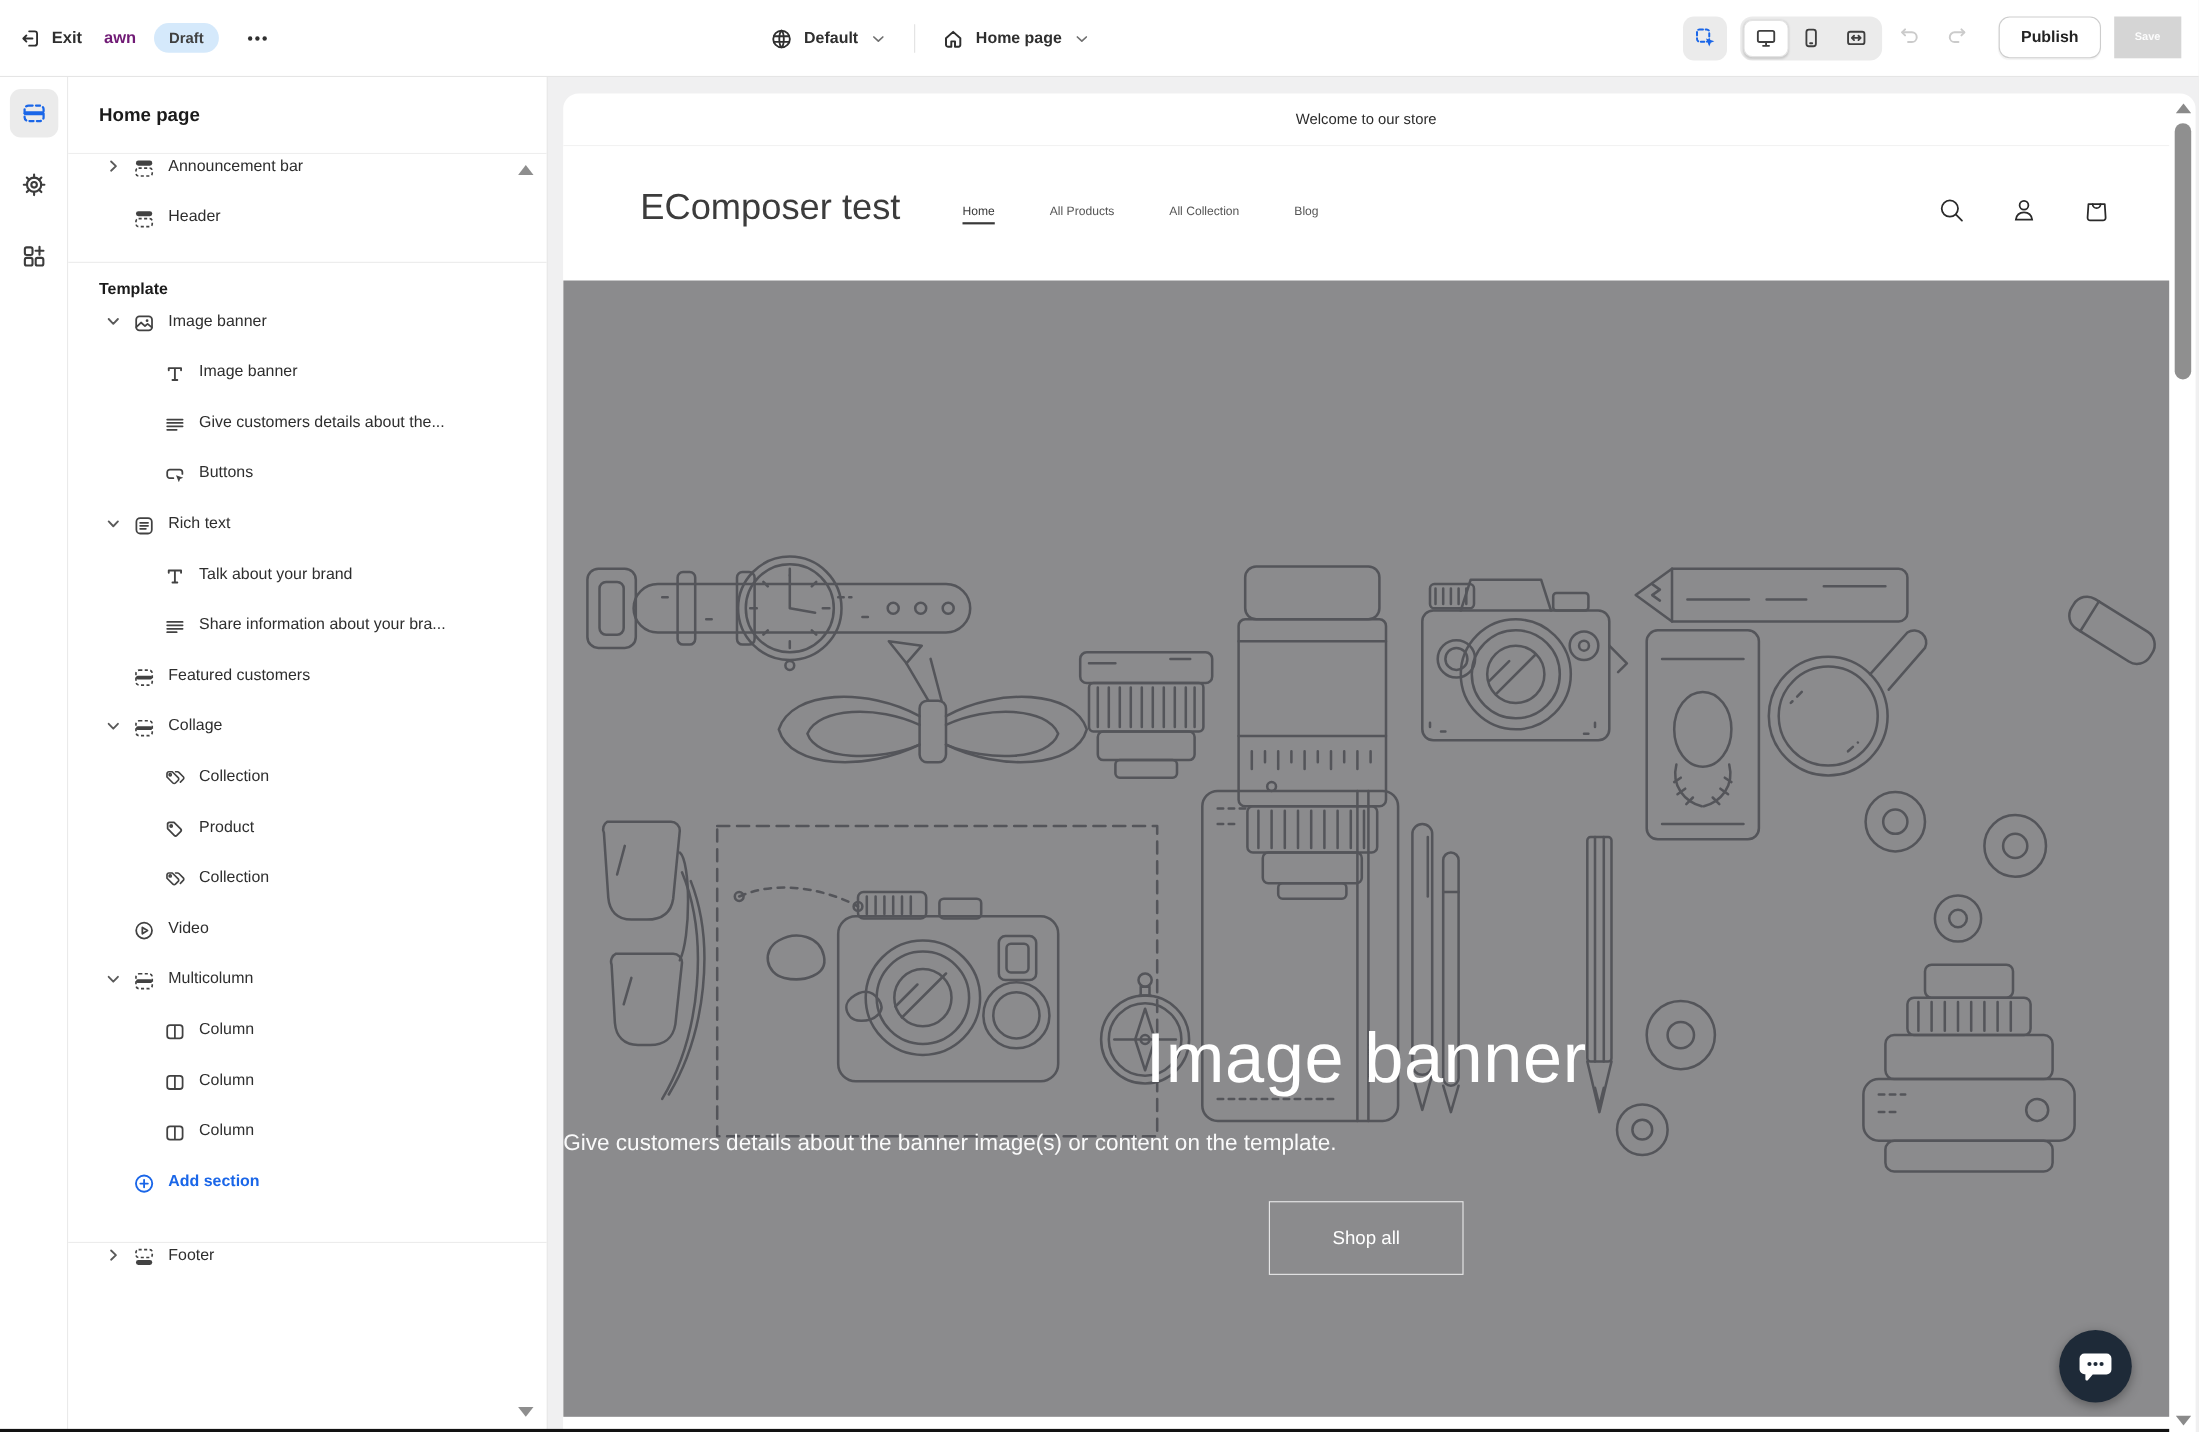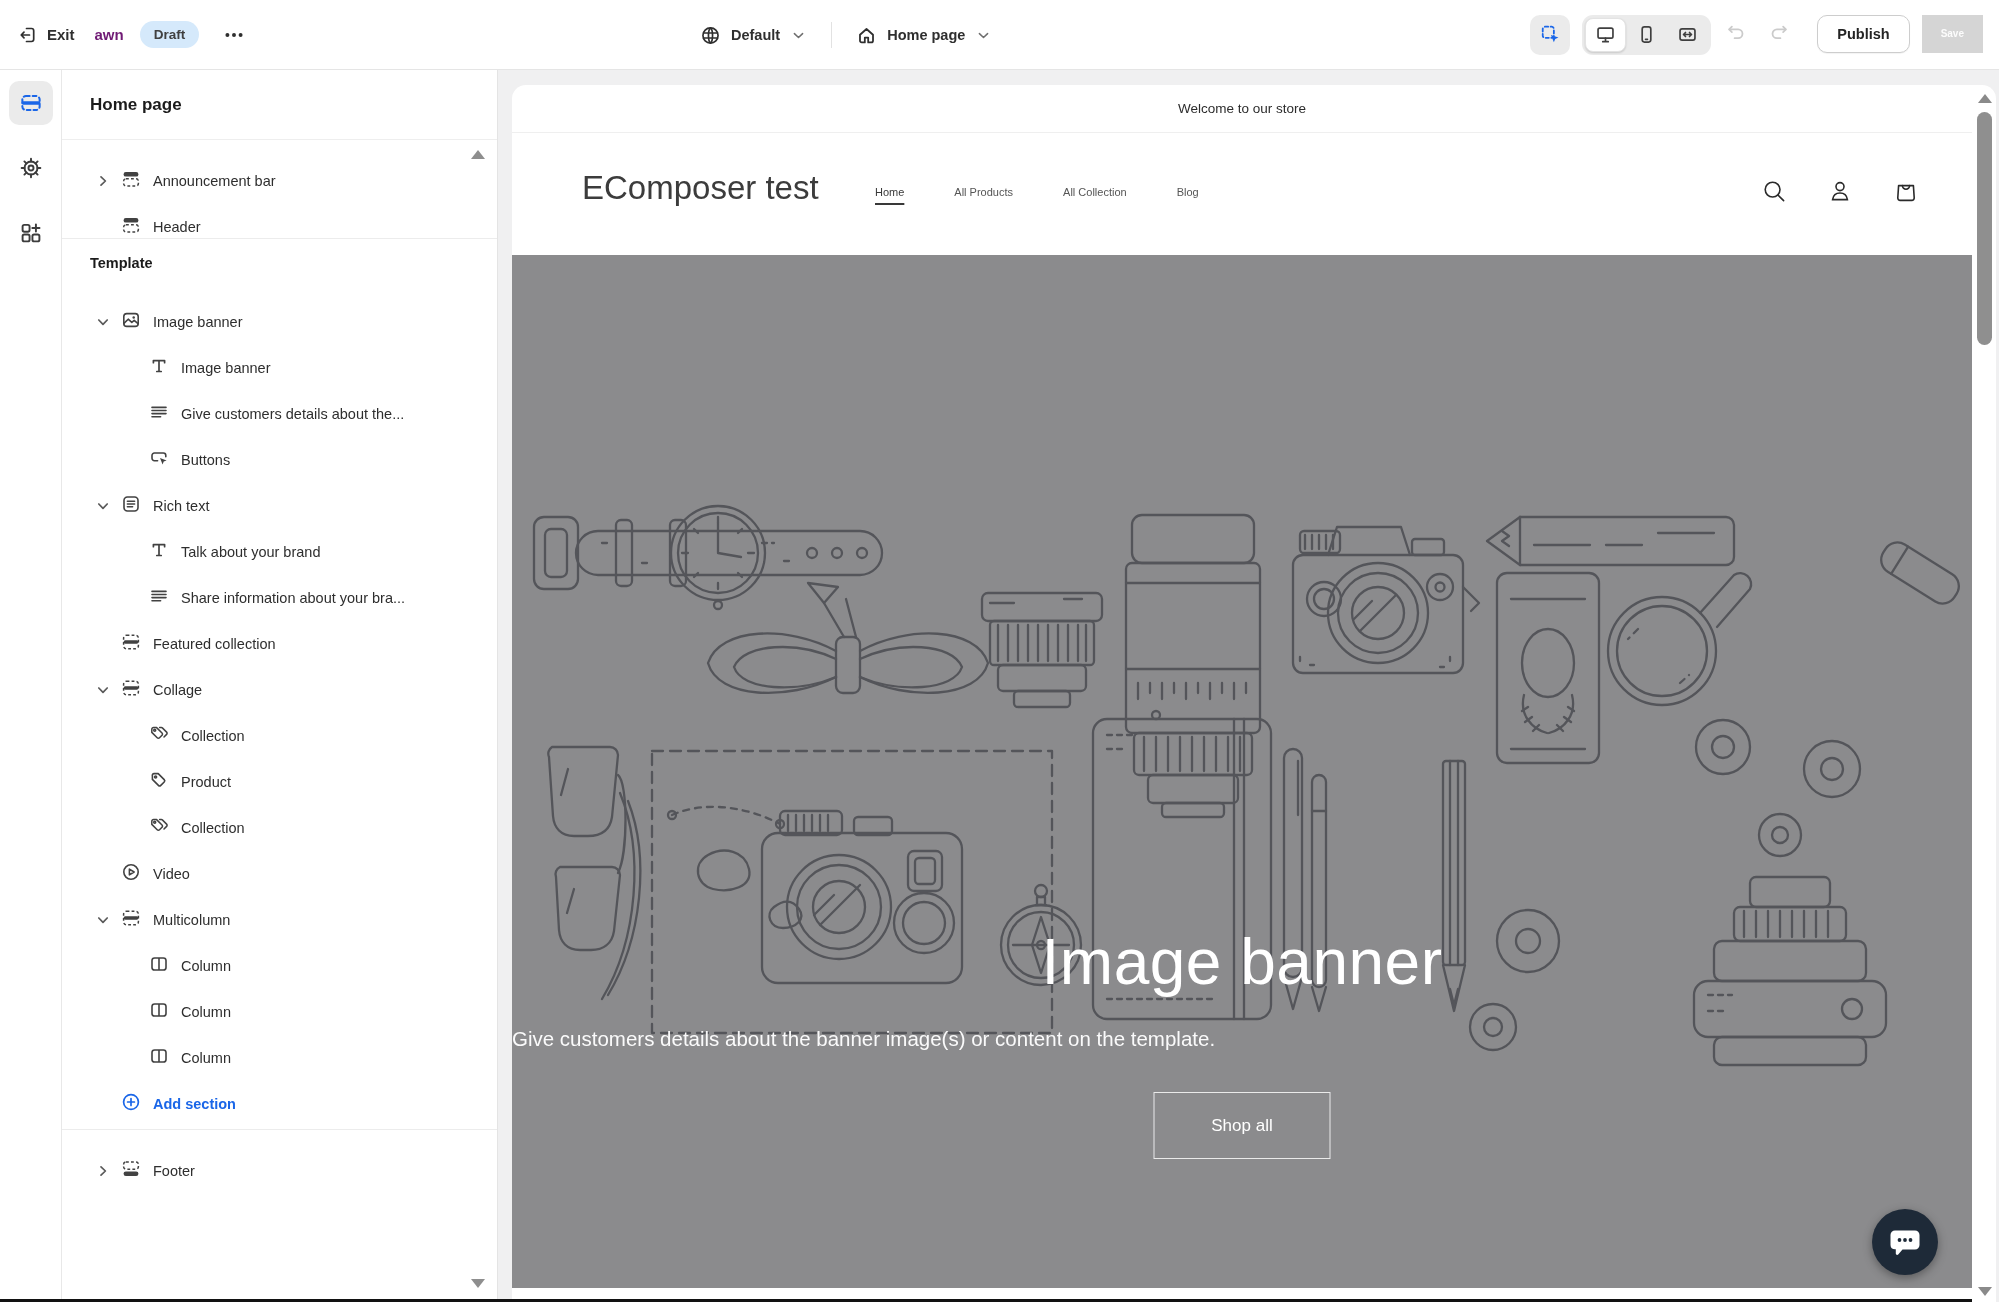--- a/index.html
+++ b/index.html
@@ -30,21 +30,21 @@
   
   .workspace{position:absolute;top:70px;bottom:0;left:0;right:0}
   .rail{position:absolute;left:0;top:0;bottom:0;width:62px;background:#fff;border-right:1px solid #e8e8e8;display:flex;flex-direction:column;align-items:center;padding-top:11px;gap:21px;z-index:2}
   .rail-btn{width:44px;height:44px;border-radius:10px;display:flex;align-items:center;justify-content:center;color:#3c3c3c;cursor:pointer}
   .rail-btn.active{background:#ebebeb;color:#1a66e8}
 
   
   .panel{position:absolute;left:62px;top:0;bottom:0;width:436px;background:#fff;border-right:1px solid #e4e4e4;z-index:2}
   .panel-title{height:70px;display:flex;align-items:center;padding-left:28px;font-size:17px;font-weight:700;color:#1b1b1b;border-bottom:1px solid #eee}
   .rows{padding-top:3px}
-  .row{height:46px;display:flex;align-items:flex-end;padding-left:33px;font-size:14.5px;color:#2e2e2e;cursor:pointer}
+  .row{height:46px;display:flex;align-items:flex-start;padding-left:33px;font-size:14.5px;color:#2e2e2e;cursor:pointer}
   .row .chev{width:16px;height:16px;margin-right:10px;color:#5a5a5a;flex:none}
   .row .chev.empty{visibility:hidden}
   .row .ticon{width:20px;height:20px;margin-right:12px;color:#424242;flex:none}
   .row.child{padding-left:87px}
   .row.add{color:#1a66e8;font-weight:700}
   .row.add .ticon{color:#1a66e8}
   .group-divider{height:1px;background:#ececec;margin:3px 0}
   .tpl-label{height:42px;display:flex;align-items:center;padding-left:28px;font-weight:700;font-size:14.5px;color:#1b1b1b}
   .tri{width:0;height:0;position:absolute;cursor:pointer}
   .tri-up{right:12px;top:80px;border-left:7px solid transparent;border-right:7px solid transparent;border-bottom:9px solid #8e8e8e}
@@ -444,21 +444,21 @@
           </svg>
         <span>Share information about your bra...</span>
       </div>
       <div class="row">
         <svg class="chev empty" viewBox="0 0 16 16">
             <use href="#i-chevr"></use>
           </svg>
         <svg class="ticon" viewBox="0 0 20 20">
             <use href="#i-sec-mid"></use>
           </svg>
-        <span>Featured collection</span>
+        <span>Featured customers</span>
       </div>
       <div class="row">
         <svg class="chev" viewBox="0 0 16 16">
             <use href="#i-chevd"></use>
           </svg>
         <svg class="ticon" viewBox="0 0 20 20">
             <use href="#i-sec-mid"></use>
           </svg>
         <span>Collage</span>
       </div>

